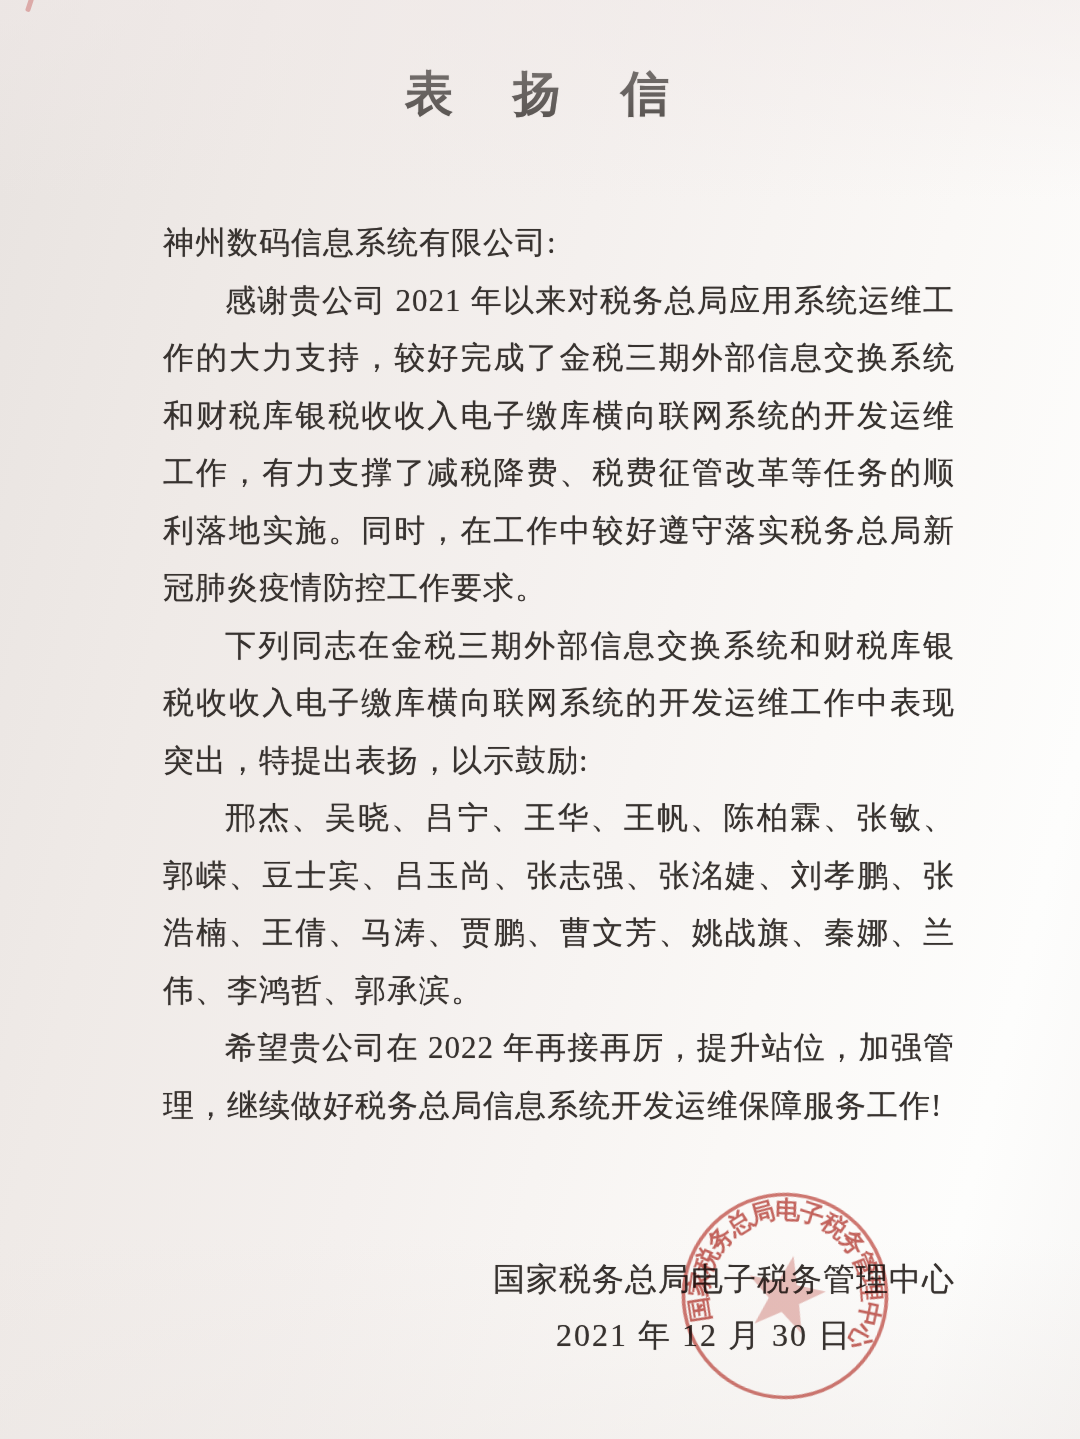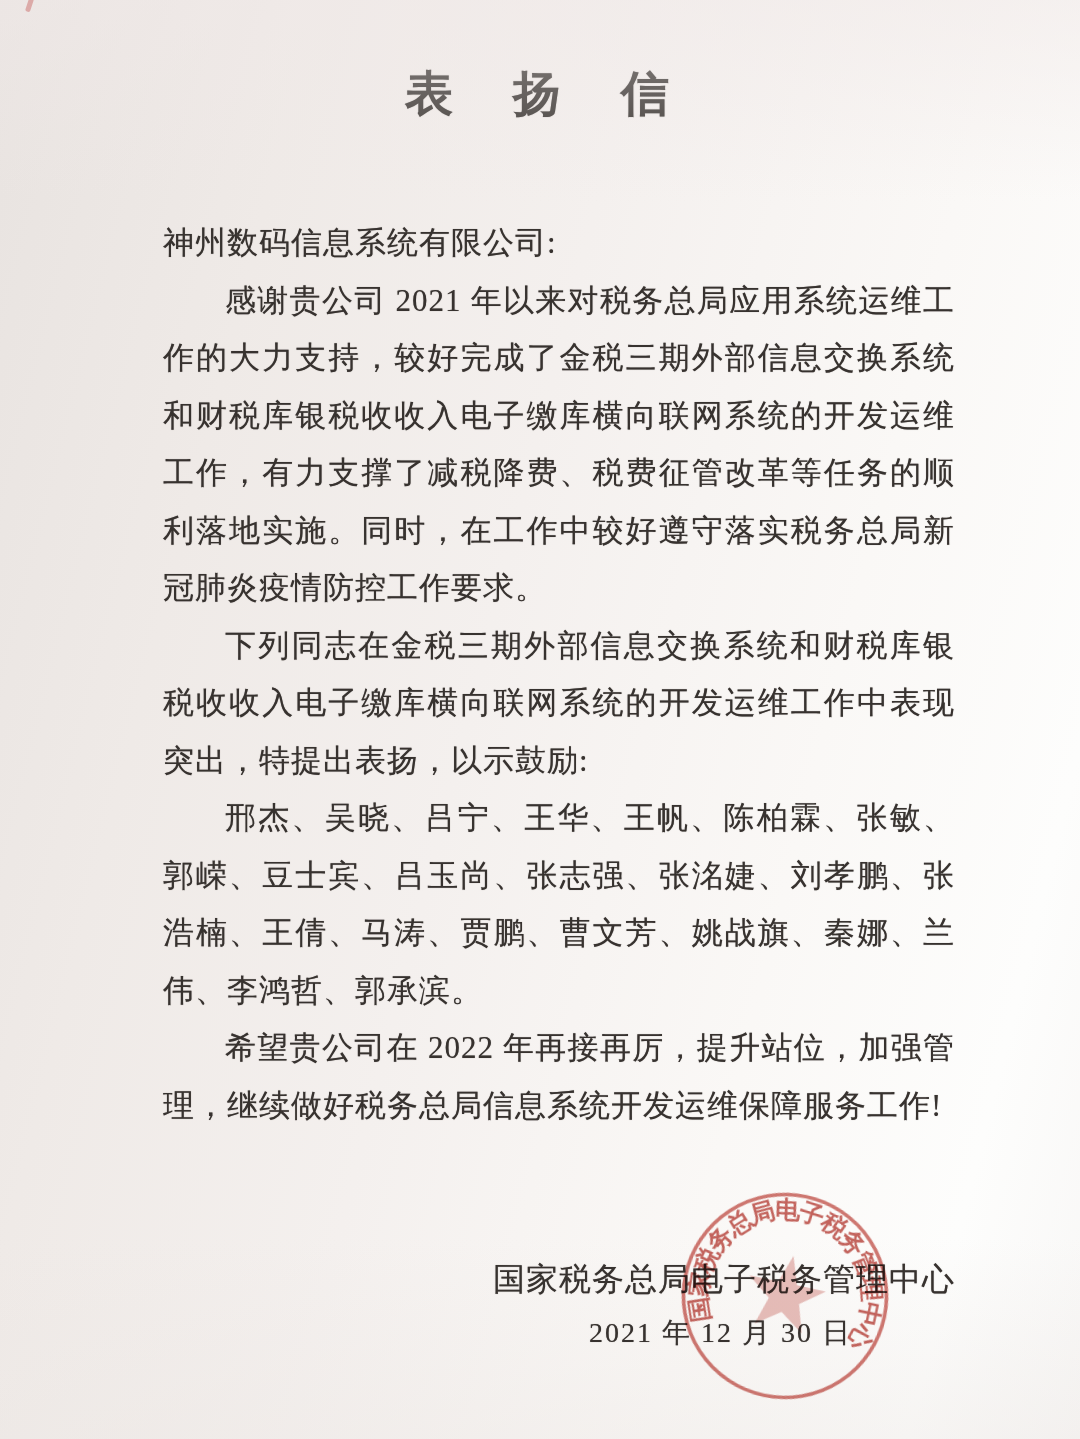--- a/index.html
+++ b/index.html
@@ -69,21 +69,21 @@
     right: 125px;
     font-size: 32px;
     letter-spacing: 1px;
     text-shadow: 0 0 0.8px rgba(55,50,47,0.6);
     white-space: nowrap;
   }
   .date {
     position: absolute;
     top: 1314px;
     right: 228px;
-    font-size: 28px;
+    font-size: 32px;
     letter-spacing: 2px;
     text-shadow: 0 0 0.8px rgba(55,50,47,0.6);
     white-space: nowrap;
   }
   .seal {
     position: absolute;
     left: 677px;
     top: 1188px;
     width: 216px;
     height: 216px;

